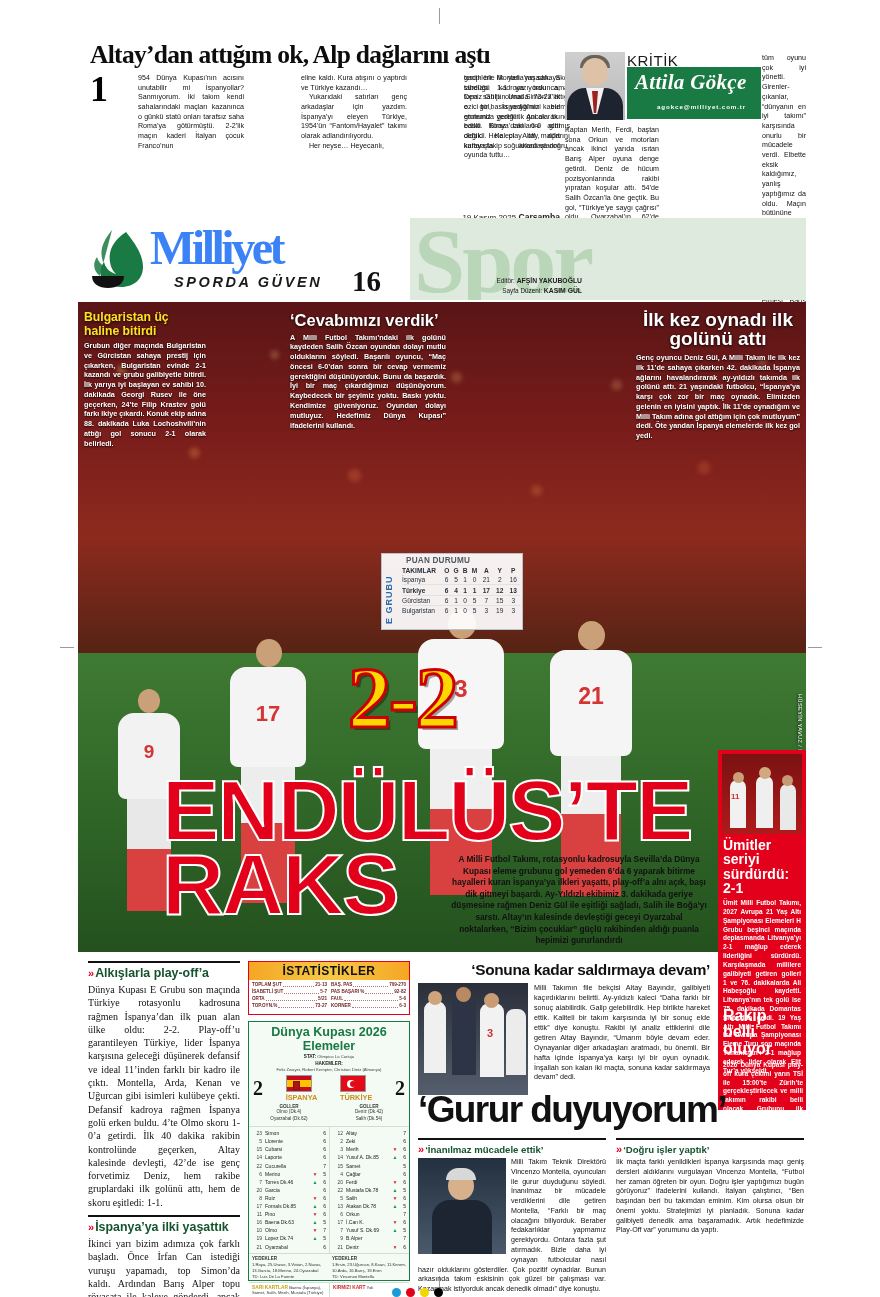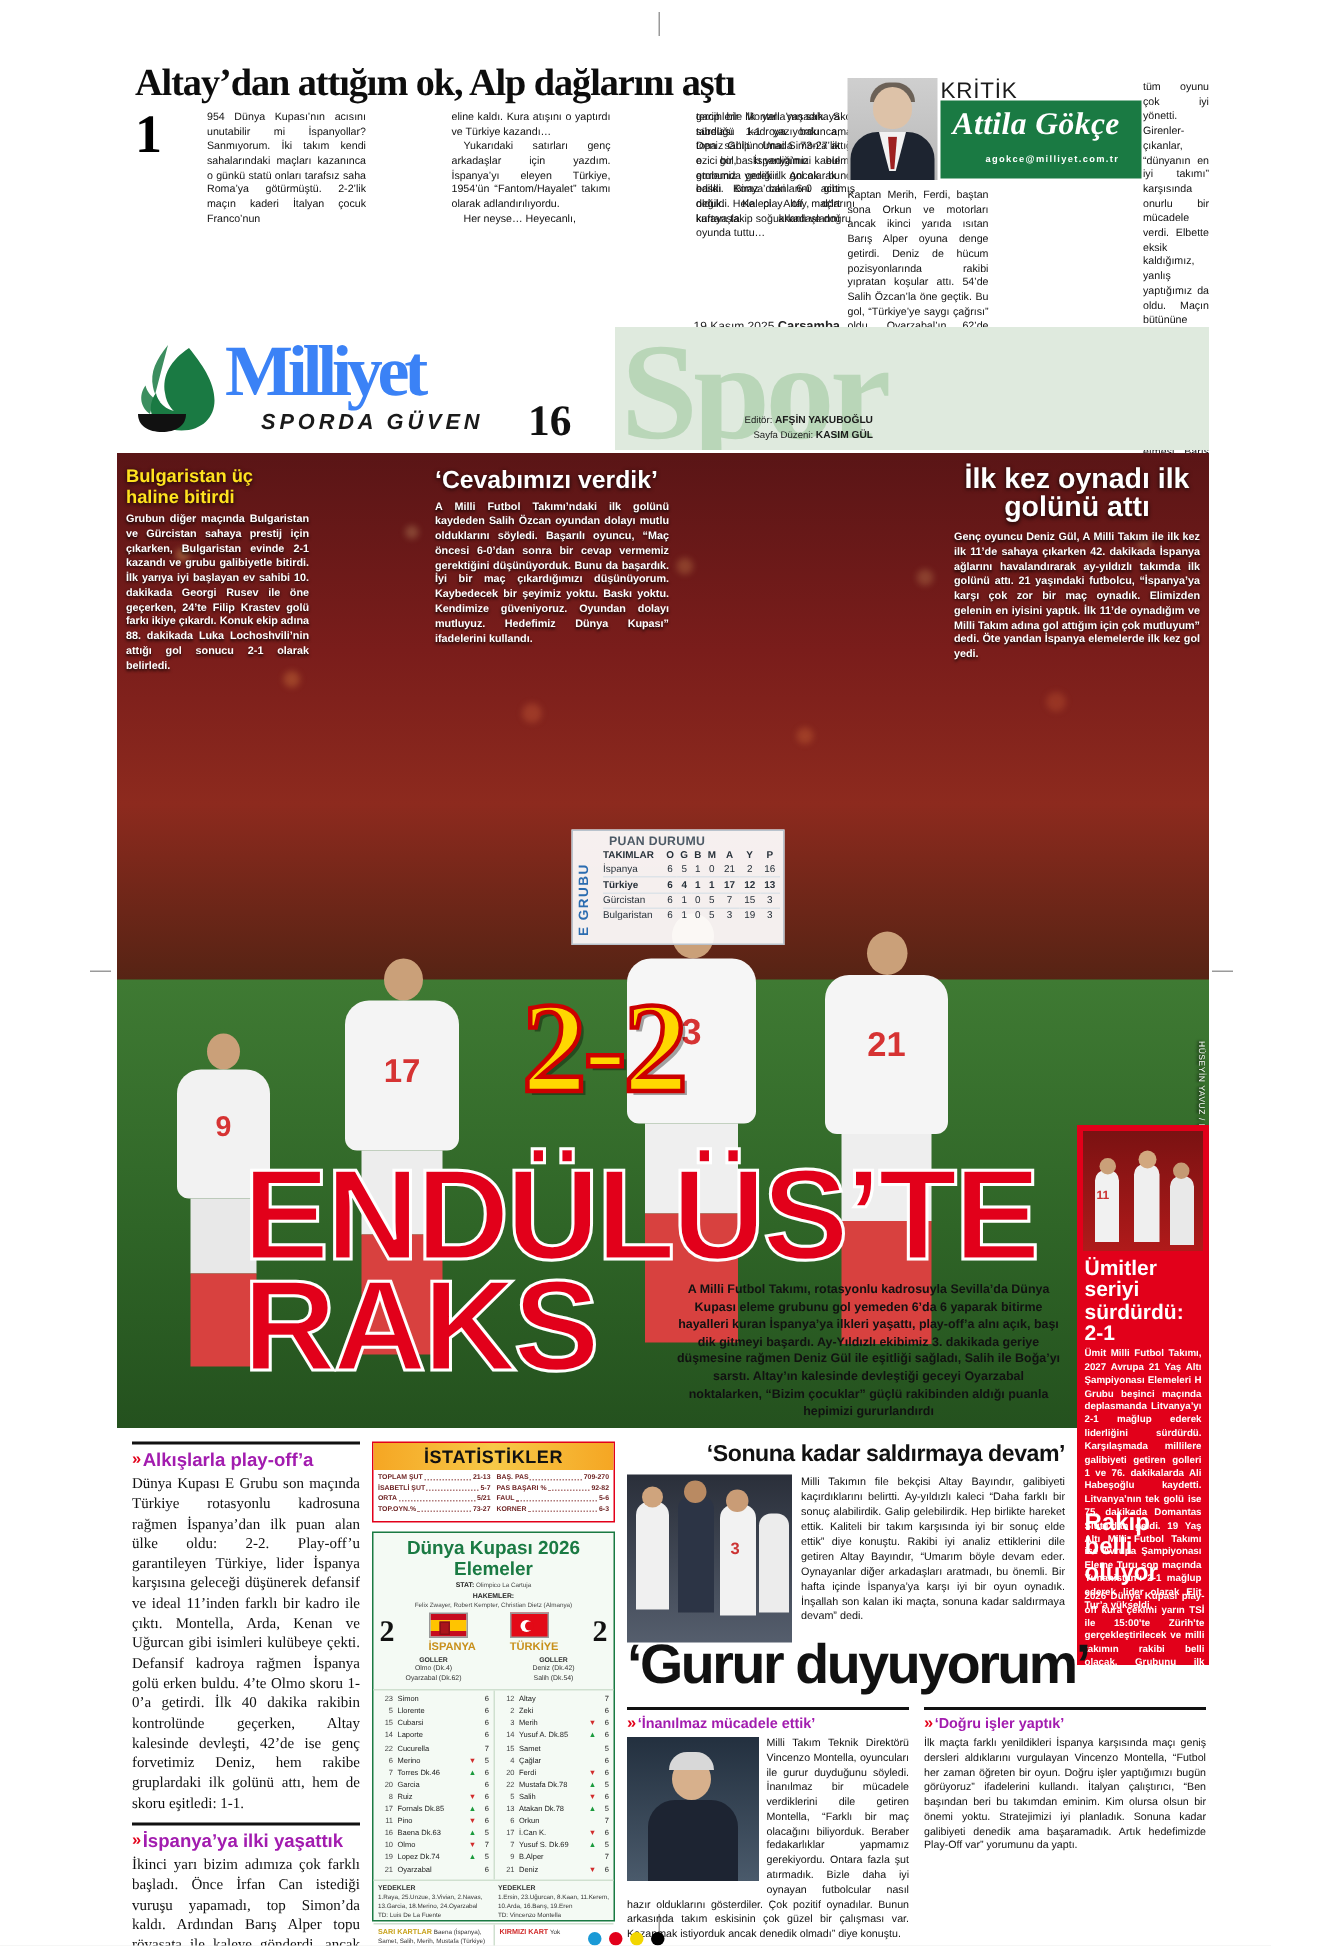--- a/index.html
+++ b/index.html
@@ -241,21 +241,21 @@
     line-height:1.02; color:#fff;
   }
   .red-b { font-size:6.5px; line-height:1.36; color:#fff; text-align:justify; font-weight:bold;}
 
   
   .sec-head {
     display:flex; align-items:center; gap:3px;
     border-top: 2px solid #111; padding-top: 3px; margin-bottom: 3px;
   }
   .chev { color:#e2001a; font-weight:bold; font-size:11px; letter-spacing:-2px; }
-  .sec-title { font-weight:bold; font-size:12.4px; color:#a21caf; }
+  .sec-title { font-weight:bold; font-size:12.4px; color:#14532d; }
 
   .botleft {
     position: absolute; left: 10px; top: 935px; width: 152px;
   }
   .botleft .body { font-family:"Liberation Serif",serif; font-size:10px;
                    line-height:1.33; color:#111; text-align:justify; }
   .byline {
     font-family:"Liberation Sans",sans-serif; font-weight:bold;
     font-size: 17px; color:#e2001a; margin-top:2px;
   }

